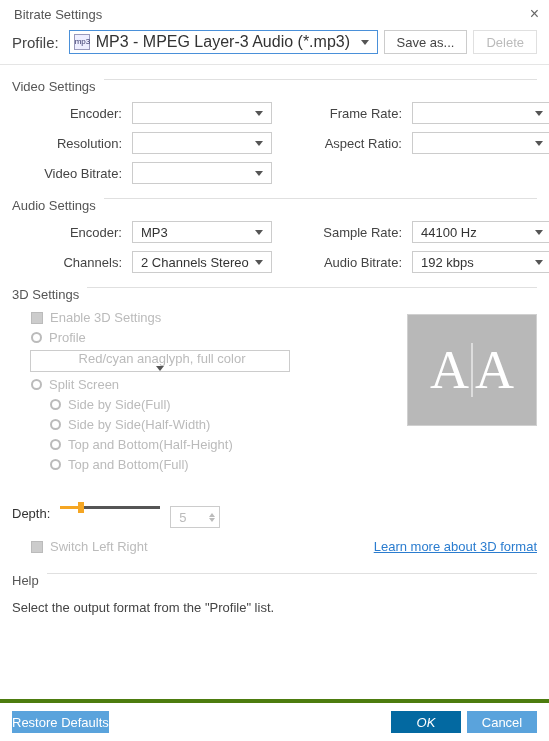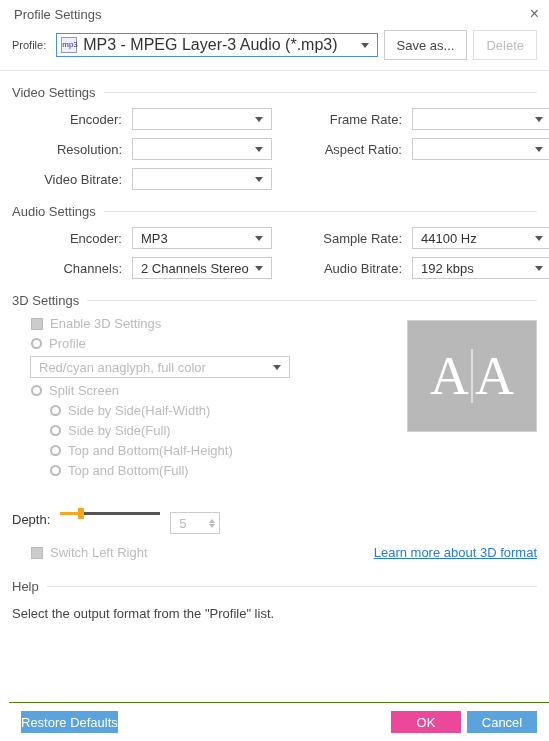--- a/index.html
+++ b/index.html
@@ -2,39 +2,39 @@
 <html><head>
 <meta charset="utf-8">
 <style>
 * { box-sizing: border-box; margin: 0; padding: 0; font-family: "Segoe UI", Tahoma, sans-serif; }
 body { background: #fff; width: 549px; height: 741px; overflow: hidden; color: #333; }
 
 .titlebar { display: flex; justify-content: space-between; align-items: center; padding: 6px 10px 4px 14px; font-size: 13px; color: #555; }
 .close-x { font-size: 16px; color: #666; cursor: pointer; line-height: 1; }
 
 .profile-row { display: flex; align-items: center; padding: 4px 12px 10px 12px; gap: 6px; border-bottom: 1px solid #e5e5e5; }
-.profile-label { font-size: 11px; color: #444; margin-right: 4px; }
+.profile-label { font-size: 15px; color: #444; margin-right: 4px; }
 .profile-select { flex: 1; display: flex; align-items: center; border: 1px solid #4a90d9; height: 24px; padding: 0 4px; position: relative; background: #fff; }
 .profile-select .mp3-icon { width: 16px; height: 16px; background: #eef; border: 1px solid #99b; margin-right: 6px; font-size: 8px; text-align: center; line-height: 14px; color: #336; }
 .profile-select .text { flex: 1; font-size: 16px; color: #333; }
 .profile-select .caret, .dd .caret { width: 0; height: 0; border-left: 4px solid transparent; border-right: 4px solid transparent; border-top: 5px solid #555; margin-right: 4px; }
 
-.btn-flat { height: 30px; padding: 0 12px; border: 1px solid #ccc; background: #fff; font-size: 13px; color: #444; cursor: pointer; }
+.btn-flat { height: 24px; padding: 0 12px; border: 1px solid #ccc; background: #fff; font-size: 13px; color: #444; cursor: pointer; }
 .btn-flat.disabled { color: #bbb; border-color: #e0e0e0; }
 
 .section { margin: 4px 12px 0 12px; }
-.section-header { display: flex; align-items: center; color: #555; font-size: 13px; margin: 14px 0 8px 0; }
+.section-header { display: flex; align-items: flex-start; color: #555; font-size: 13px; margin: 14px 0 8px 0; }
 .section-header .label { white-space: nowrap; margin-right: 8px; }
 .section-header .rule { flex: 1; border-top: 1px solid #e0e0e0; }
 
 .grid-two { display: grid; grid-template-columns: 110px 140px 120px 140px; column-gap: 10px; row-gap: 8px; align-items: center; font-size: 13px; }
 .rlabel { text-align: right; color: #444; }
 .dd { display: flex; align-items: center; border: 1px solid #ccc; height: 22px; padding: 0 4px 0 8px; background: #fff; position: relative; }
 .dd .val { flex:1; font-size: 13px; color: #333; }
-.dd.wide { width: 260px; }
+.dd.wide { width: 260px; flex-direction: column; }
 .dd.spin { width: 50px; }
 .dd.spin .spinners { display:flex; flex-direction:column; gap:1px; margin-left:4px;}
 .dd.spin .su, .dd.spin .sd { width:0; height:0; border-left:3px solid transparent; border-right:3px solid transparent;}
 .dd.spin .su { border-bottom:4px solid #bbb;}
 .dd.spin .sd { border-top:4px solid #bbb;}
 
 .block-3d { position: relative; min-height: 190px; }
 .cb-row, .rb-row { display: flex; align-items: center; gap: 7px; font-size: 13px; margin: 5px 0; padding-left: 19px; }
 .cb-row.disabled, .rb-row.disabled, .rb-row.disabled .txt, .cb-row.disabled .txt { color: #bbb; }
 .cb { width: 12px; height: 12px; border: 1px solid #bbb; background: #ccc; }
@@ -45,30 +45,30 @@
 .slider-track { width: 100px; height: 3px; background: #555; position: relative; }
 .slider-track::before { content:''; position:absolute; left:0; top:0; height:3px; width:20px; background:#f5a623;}
 .slider-thumb { position:absolute; left:18px; top:-4px; width:6px; height:11px; background:#f5a623; }
 .preview-3d { position:absolute; right:0; top:4px; width:130px; height:112px; background:#b8b8b8; border:1px solid #d0d0d0; display:flex; align-items:center; justify-content:center; gap:2px; }
 .glyphA { font-family: Georgia, serif; font-size:54px; color:#fff; line-height:1; }
 .glyphA.left { border-right: 2px solid #ddd; padding-right:2px;}
 .link { color:#2a7ccf; text-decoration:underline; font-size:13px; cursor:pointer; text-align:right; }
 
 .help-text { font-size:13px; color:#444; padding: 4px 0 0 0; }
 
-.footer { position:absolute; bottom:0; left:9px; right:0; border-top:1px solid #4d7c0f; padding:8px 12px; display:flex; align-items:flex-end; background:#fff; }
+.footer { position:absolute; bottom:0; left:0; right:0; border-top:4px solid #4d7c0f; padding:8px 12px; display:flex; align-items:flex-end; background:#fff; }
 .btn-primary { height:22px; min-width:70px; background:#5aa3dc; color:#fff; border:none; font-size:13px; cursor:pointer; }
-.btn-primary.dark { background:#ec4899; }
+.btn-primary.dark { background:#0369a1;font-style:italic; }
 .spacer { flex:1; }
 </style>
 </head>
 <body>
 
 <div class="titlebar">
-  <span>Profile Settings</span>
+  <span>Bitrate Settings</span>
   <span class="close-x">×</span>
 </div>
 
 <div class="profile-row">
   <span class="profile-label">Profile:</span>
   <div class="profile-select">
     <span class="mp3-icon">mp3</span>
     <span class="text">MP3 - MPEG Layer-3 Audio (*.mp3)</span>
     <span class="caret"></span>
   </div>
@@ -164,25 +164,25 @@
           <span class="val" style="color:#bbb">Red/cyan anaglyph, full color</span>
           <span class="caret"></span>
         </div>
       </div>
     <div class="rb-row disabled">
         <span class="rb"></span>
         <span class="txt">Split Screen</span>
       </div>
     <div class="rb-row disabled indent-2">
         <span class="rb"></span>
+        <span class="txt">Side by Side(Full)</span>
+      </div>
+    <div class="rb-row disabled indent-2">
+        <span class="rb"></span>
         <span class="txt">Side by Side(Half-Width)</span>
-      </div>
-    <div class="rb-row disabled indent-2">
-        <span class="rb"></span>
-        <span class="txt">Side by Side(Full)</span>
       </div>
     <div class="rb-row disabled indent-2">
         <span class="rb"></span>
         <span class="txt">Top and Bottom(Half-Height)</span>
       </div>
     <div class="rb-row disabled indent-2">
         <span class="rb"></span>
         <span class="txt">Top and Bottom(Full)</span>
       </div>
   </div>

